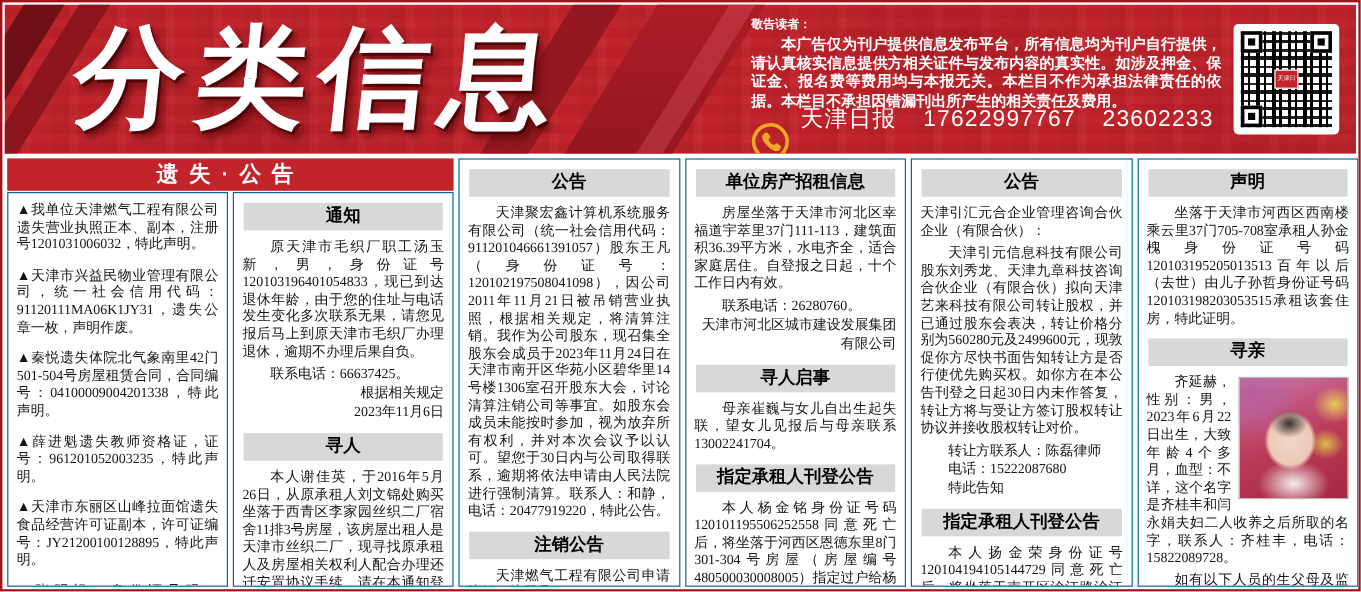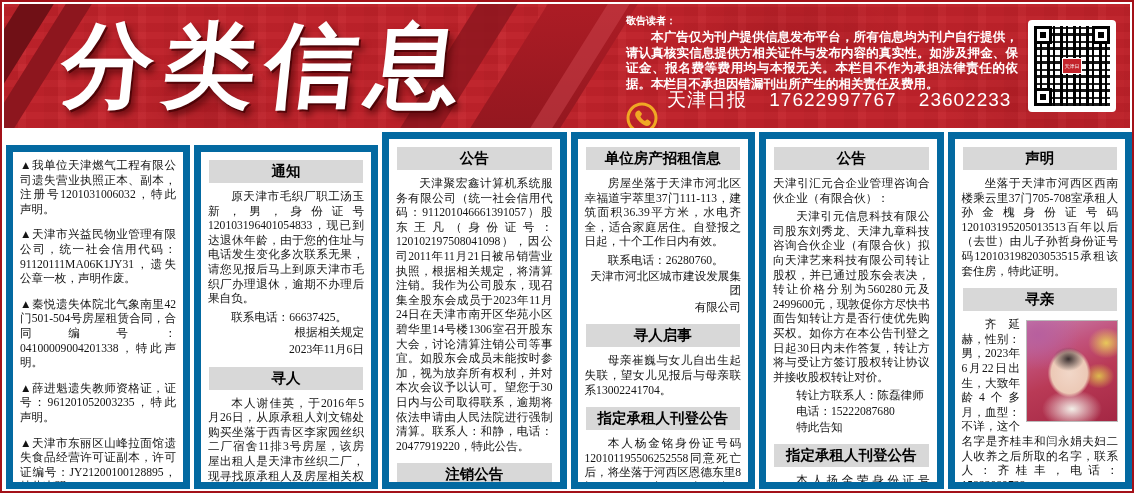--- a/index.html
+++ b/index.html
@@ -72,23 +72,23 @@
   .content {
     position:absolute; left:4px; top:130px; width:1126px; height:357px;
     display:flex; gap:4px;
   }
   .group12 { width:372px; flex:0 0 372px; display:flex; flex-direction:column; }
   .red-header {
     height:27px; background:#c3242c; color:#fff; text-align:center;
     font-family:"Liberation Sans", sans-serif; font-weight:bold; font-size:18px;
     line-height:27px; letter-spacing:9px; flex:0 0 27px;
   }
-  .pair { display:flex; gap:4px; flex:1; margin-top:13px; min-height:0; }
+  .pair { display:flex; gap:4px; flex:1; margin-top:1px; min-height:0; }
   .col {
-    flex:1; min-width:0; background:#fff; border:7px solid #0369a1;
+    flex:1; min-width:0; background:#fff; border:1px solid #0369a1;
     padding:7px 7px 4px; overflow:hidden;
     font-size:11.6px; line-height:14.6px; color:#141414; text-align:justify;
   }
   .gray-header {
     background:#d8d8d8; color:#000; text-align:center;
     font-family:"Liberation Sans", sans-serif; font-weight:bold; font-size:14.5px;
     height:23px; line-height:23px; margin:1px 1px 7px;
   }
   .gray-header + p { margin-top:0; }
   .col p { text-indent:2em; margin-bottom:4px; }
@@ -154,20 +154,21 @@
         <span class="finder tr"></span>
         <span class="finder bl"></span>
         <span class="qr-logo">天津日报</span>
       </div>
     </div>
   </div>
 
   <div class="content">
 
     <div class="group12">
+      <div class="red-header">遗失·公告</div>
       <div class="pair">
 
         <div class="col">
           <p class="item">▲我单位天津燃气工程有限公司遗失营业执照正本、副本，注册号1201031006032，特此声明。</p>
           <p class="item">▲天津市兴益民物业管理有限公司，统一社会信用代码：91120111MA06K1JY31，遗失公章一枚，声明作废。</p>
           <p class="item">▲秦悦遗失体院北气象南里42门501-504号房屋租赁合同，合同编号：04100009004201338，特此声明。</p>
           <p class="item">▲薛进魁遗失教师资格证，证号：961201052003235，特此声明。</p>
           <p class="item">▲天津市东丽区山峰拉面馆遗失食品经营许可证副本，许可证编号：JY21200100128895，特此声明。</p>
           <p class="item">▲张明祖，身份证号码：120106192908116012，遗失三潭东里6-9-1企业产房本，特此声明。</p>
         </div>

